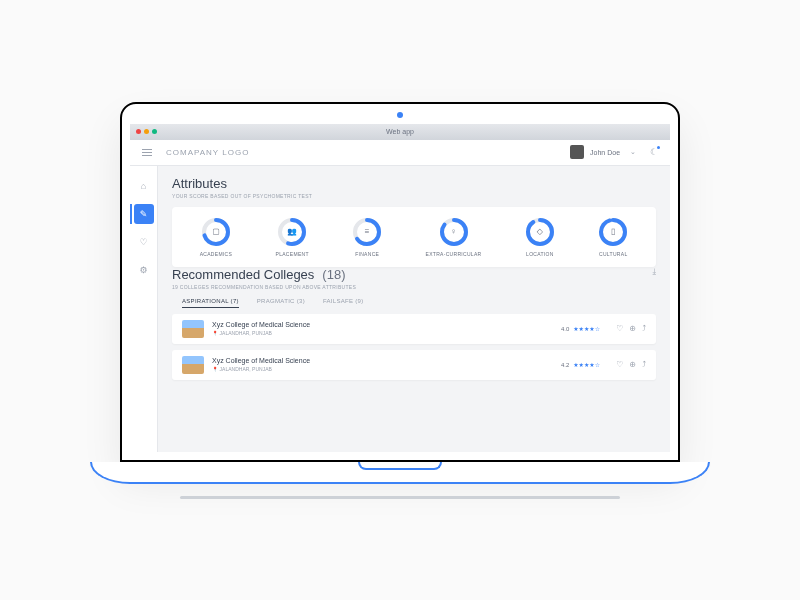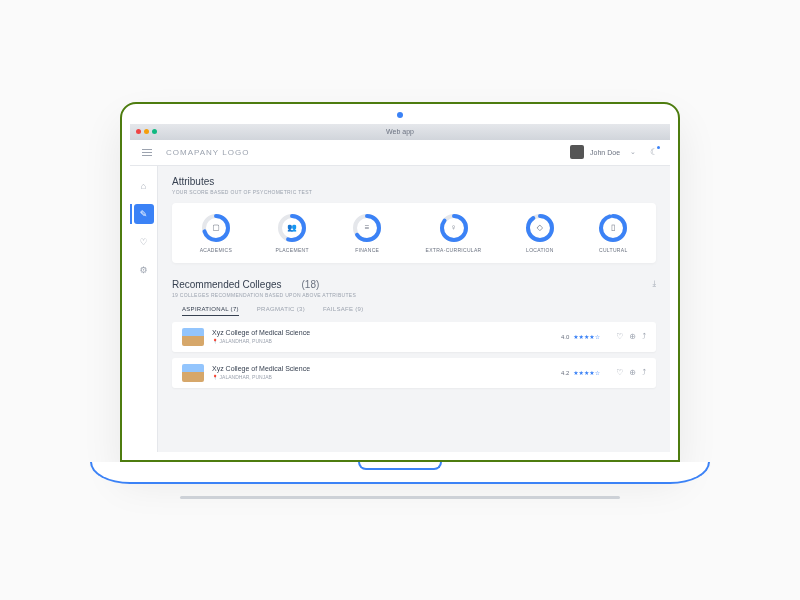--- a/index.html
+++ b/index.html
@@ -1,18 +1,18 @@
 <!DOCTYPE html>
 <html><head>
 <meta charset="utf-8">
 <style>
 *{margin:0;padding:0;box-sizing:border-box;font-family:-apple-system,Helvetica,Arial,sans-serif}
 body{background:#fafafa;width:800px;height:600px;display:flex;align-items:center;justify-content:center}
 .laptop{position:relative;width:620px}
-.screen{width:560px;height:360px;margin:0 auto;border:2px solid #4d7c0f;border-radius:16px 16px 0 0;background:#fff;position:relative;box-shadow:0 20px 40px rgba(0,0,0,.08)}
+.screen{width:560px;height:360px;margin:0 auto;border:2px solid #000000;border-radius:16px 16px 0 0;background:#fff;position:relative;box-shadow:0 20px 40px rgba(0,0,0,.08)}
 .camera{position:absolute;top:8px;left:50%;transform:translateX(-50%);width:6px;height:6px;border-radius:50%;background:#3b82f6}
 .base{width:620px;height:22px;border:2px solid #3b82f6;border-top:none;border-radius:0 0 40px 40px/0 0 22px 22px;background:#fff;position:relative}
 .base::before{content:"";position:absolute;top:0;left:50%;transform:translateX(-50%);width:80px;height:6px;border:2px solid #3b82f6;border-top:none;border-radius:0 0 8px 8px}
 .ground{width:440px;height:3px;background:#d1d5db;margin:12px auto 0;border-radius:2px}
 .viewport{position:absolute;top:20px;left:8px;right:8px;bottom:8px;display:flex;flex-direction:column;overflow:hidden;background:#f3f4f6}
 .titlebar{height:16px;background:linear-gradient(#e5e7eb,#d1d5db);display:flex;align-items:center;font-size:7px;color:#6b7280;position:relative}
 .tb-dots{display:flex;gap:3px;margin-left:6px}
 .tb-dots span{width:5px;height:5px;border-radius:50%}
 .tb-title{position:absolute;left:50%;transform:translateX(-50%)}
 .appheader{height:26px;background:#fff;display:flex;align-items:center;padding:0 12px;border-bottom:1px solid #e5e7eb}
@@ -24,29 +24,29 @@
 .username{font-size:7px;color:#6b7280;margin:0 10px 0 6px}
 .chev{font-size:7px;color:#9ca3af;margin-right:14px}
 .bell{font-size:9px;color:#9ca3af;position:relative}
 .bell::after{content:"";position:absolute;top:-1px;right:-2px;width:3px;height:3px;border-radius:50%;background:#3b82f6}
 .body{flex:1;display:flex;overflow:hidden}
 .sidebar{width:28px;background:#fff;border-right:1px solid #e5e7eb;display:flex;flex-direction:column;align-items:center;gap:8px;padding-top:10px}
 .sb-item{width:20px;height:20px;display:flex;align-items:center;justify-content:center;font-size:9px;color:#9ca3af;border-radius:3px}
 .sb-item.active{background:#3b82f6;color:#fff;position:relative}
 .sb-item.active::before{content:"";position:absolute;left:-4px;width:2px;height:100%;background:#3b82f6}
 .content{flex:1;padding:10px 14px;overflow:hidden}
-.sect-title{font-size:10px;color:#374151}
+.sect-title{font-size:13px;color:#374151}
 .sect-sub{font-size:5px;color:#9ca3af;letter-spacing:.3px;margin-top:2px}
 .attr-card{background:#fff;border-radius:4px;margin-top:8px;padding:10px 6px;display:flex;justify-content:space-around;box-shadow:0 1px 3px rgba(0,0,0,.04)}
 .attr{display:flex;flex-direction:column;align-items:center;gap:4px}
 .ring{width:30px;height:30px;position:relative}
 .ring svg{transform:rotate(-90deg)}
 .ring-icon{position:absolute;inset:0;display:flex;align-items:center;justify-content:center;font-size:8px;color:#6b7280}
 .attr-label{font-size:5px;color:#6b7280;letter-spacing:.3px}
-.rec-head{display:flex;align-items:flex-start;gap:20px;margin-top:16px}
+.rec-head{display:flex;align-items:flex-start;gap:8px;margin-top:0}
 .rec-sub{font-size:5px;color:#9ca3af;letter-spacing:.3px;margin-top:2px}
 .dl-icon{font-size:8px;color:#9ca3af;margin-left:auto}
 .tabs{display:flex;gap:18px;margin-top:8px;padding-left:10px}
 .tab{font-size:6px;letter-spacing:.3px;color:#9ca3af;padding-bottom:3px}
 .tab.active{color:#374151;border-bottom:1px solid #374151}
 .college{background:#fff;border-radius:3px;margin-top:6px;padding:6px 10px;display:flex;align-items:center;box-shadow:0 1px 2px rgba(0,0,0,.04)}
 .thumb{width:22px;height:18px;background:linear-gradient(#93c5fd 45%,#d6a76a 45%);border-radius:2px;margin-right:8px}
 .cname{font-size:7px;color:#374151}
 .cloc{font-size:5px;color:#9ca3af;margin-top:2px}
 .rating{margin-left:auto;font-size:6px;color:#6b7280;margin-right:4px}

